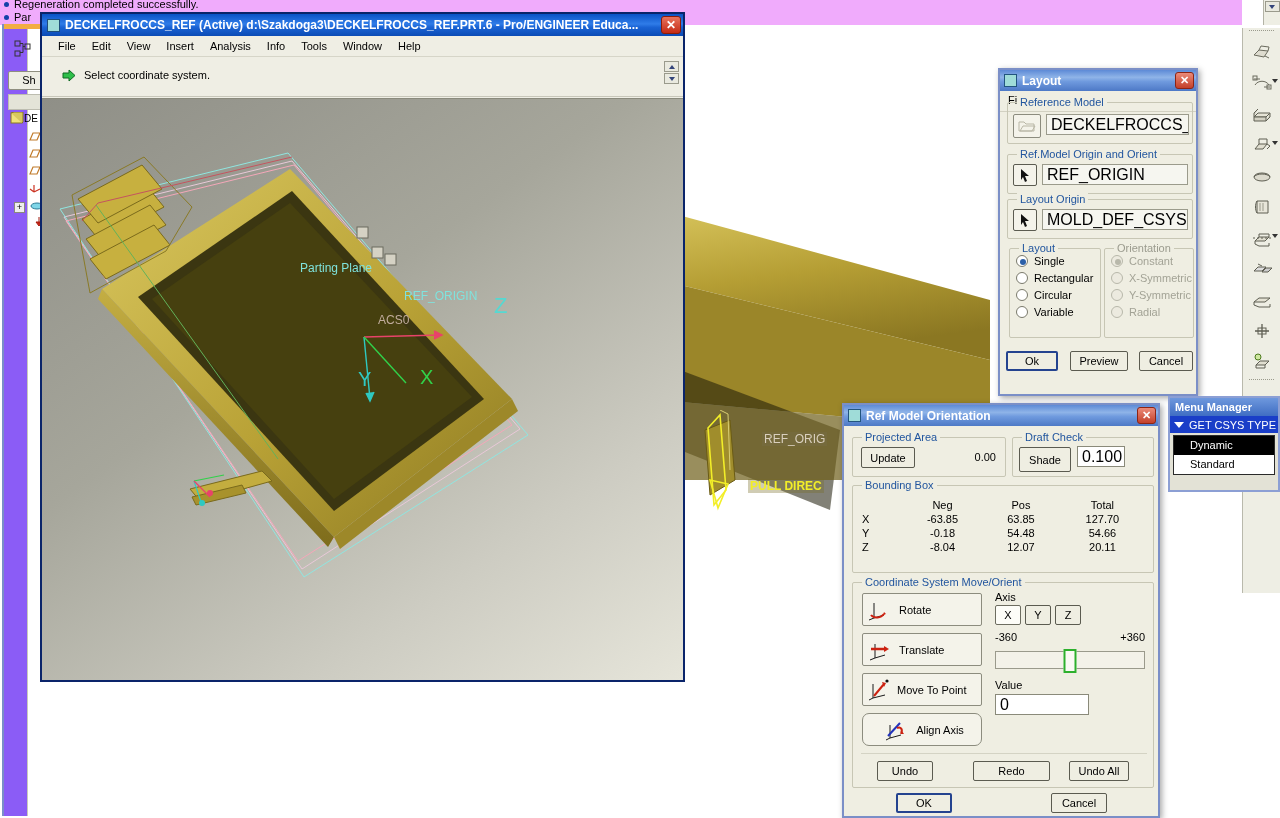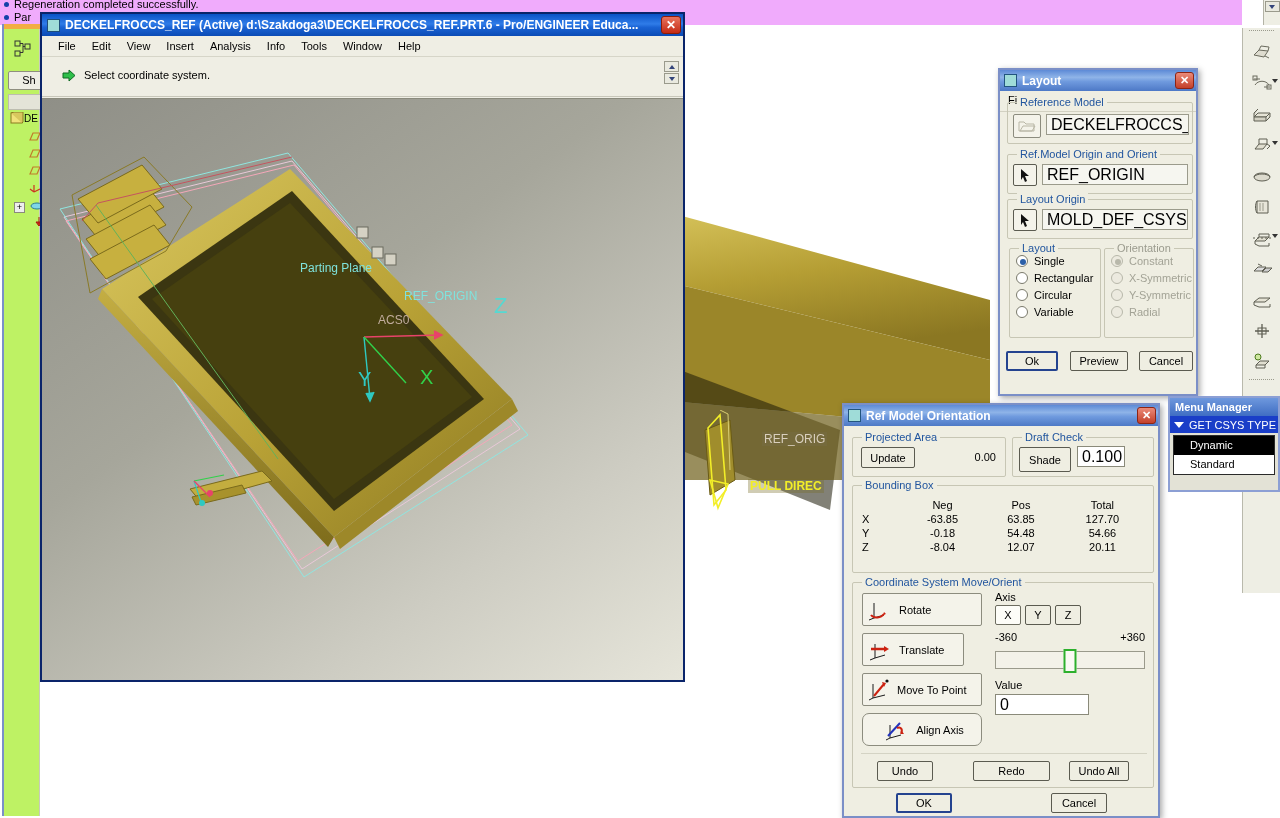--- a/index.html
+++ b/index.html
@@ -22,22 +22,22 @@
 
   .msg-scroll { position:absolute; right:0; top:0; width:17px; height:25px;
     background:#eeeee4; border-left:1px solid #b3b3a6; }
   .sb-btn { width:15px; height:11px; margin:1px auto; background:#e9e9df;
     border:1px solid #9a9a8c; position:relative; }
   .sb-btn::after { content:""; position:absolute; left:50%; top:50%;
     width:0;height:0; border-left:3px solid transparent; border-right:3px solid transparent; }
   .sb-down::after { border-top:4px solid #33447a; transform:translate(-50%,-2px); }
 
   
-  .left-rail { position:absolute; left:2px; top:24px; width:38px; height:792px;
-    background:#bef264; border-left:2px solid #7b8fc7; border-right:1px solid #c9c9bc; }
+  .left-rail { position:absolute; left:2px; top:24px; width:26px; height:792px;
+    background:#8b5cf6; border-left:2px solid #7b8fc7; border-right:1px solid #c9c9bc; }
   .rail-top { position:absolute; left:0; top:0; width:36px; height:5px; background:#f2ad43; }
   .rail-ico { position:absolute; left:8px; top:14px; width:22px; height:22px; }
   .sh-btn { position:absolute; left:4px; top:47px; width:42px; height:19px;
     background:#eeeee4; border:1px solid #8f8f80; border-radius:2px;
     font-size:11px; text-align:center; line-height:17px; overflow:hidden; }
   .tree-hdr { position:absolute; left:4px; top:70px; width:46px; height:16px;
     background:#e4e4d8; border:1px solid #bdbdb0; }
   .tree-area { position:absolute; left:2px; top:88px; width:48px; height:130px; }
   .tree-row { position:absolute; left:0; height:17px; white-space:nowrap;
     font-size:10px; color:#000; }
@@ -559,21 +559,21 @@
 
     <div class="btn flat" style="left:9px;top:10px;width:120px;height:33px;justify-content:flex-start;padding-left:4px;">
       <svg width="26" height="24" viewBox="0 0 26 24">
         <path d="M7 20V5M7 20L2 22M7 20l10-3" stroke="#1a1a1a" fill="none"></path>
         <path d="M4 17c3 4 10 3 13-1" stroke="#cc2211" stroke-width="2" fill="none"></path>
         <path d="M17 14l2 2-3 1z" fill="#cc2211"></path>
       </svg>
       <span style="margin-left:6px;">Rotate</span>
     </div>
 
-    <div class="btn flat" style="left:9px;top:50px;width:102px;height:33px;justify-content:flex-start;padding-left:4px;">
+    <div class="btn flat" style="left:9px;top:50px;width:120px;height:33px;justify-content:flex-start;padding-left:4px;">
       <svg width="26" height="24" viewBox="0 0 26 24">
         <path d="M8 20V6M8 20L3 22M8 20l10-3" stroke="#1a1a1a" fill="none"></path>
         <path d="M4 11h14" stroke="#cc2211" stroke-width="2.5"></path>
         <path d="M17 8l5 3-5 3z" fill="#cc2211"></path>
       </svg>
       <span style="margin-left:6px;">Translate</span>
     </div>
 
     <div class="btn flat" style="left:9px;top:90px;width:120px;height:33px;justify-content:flex-start;padding-left:4px;">
       <svg width="26" height="24" viewBox="0 0 26 24">

